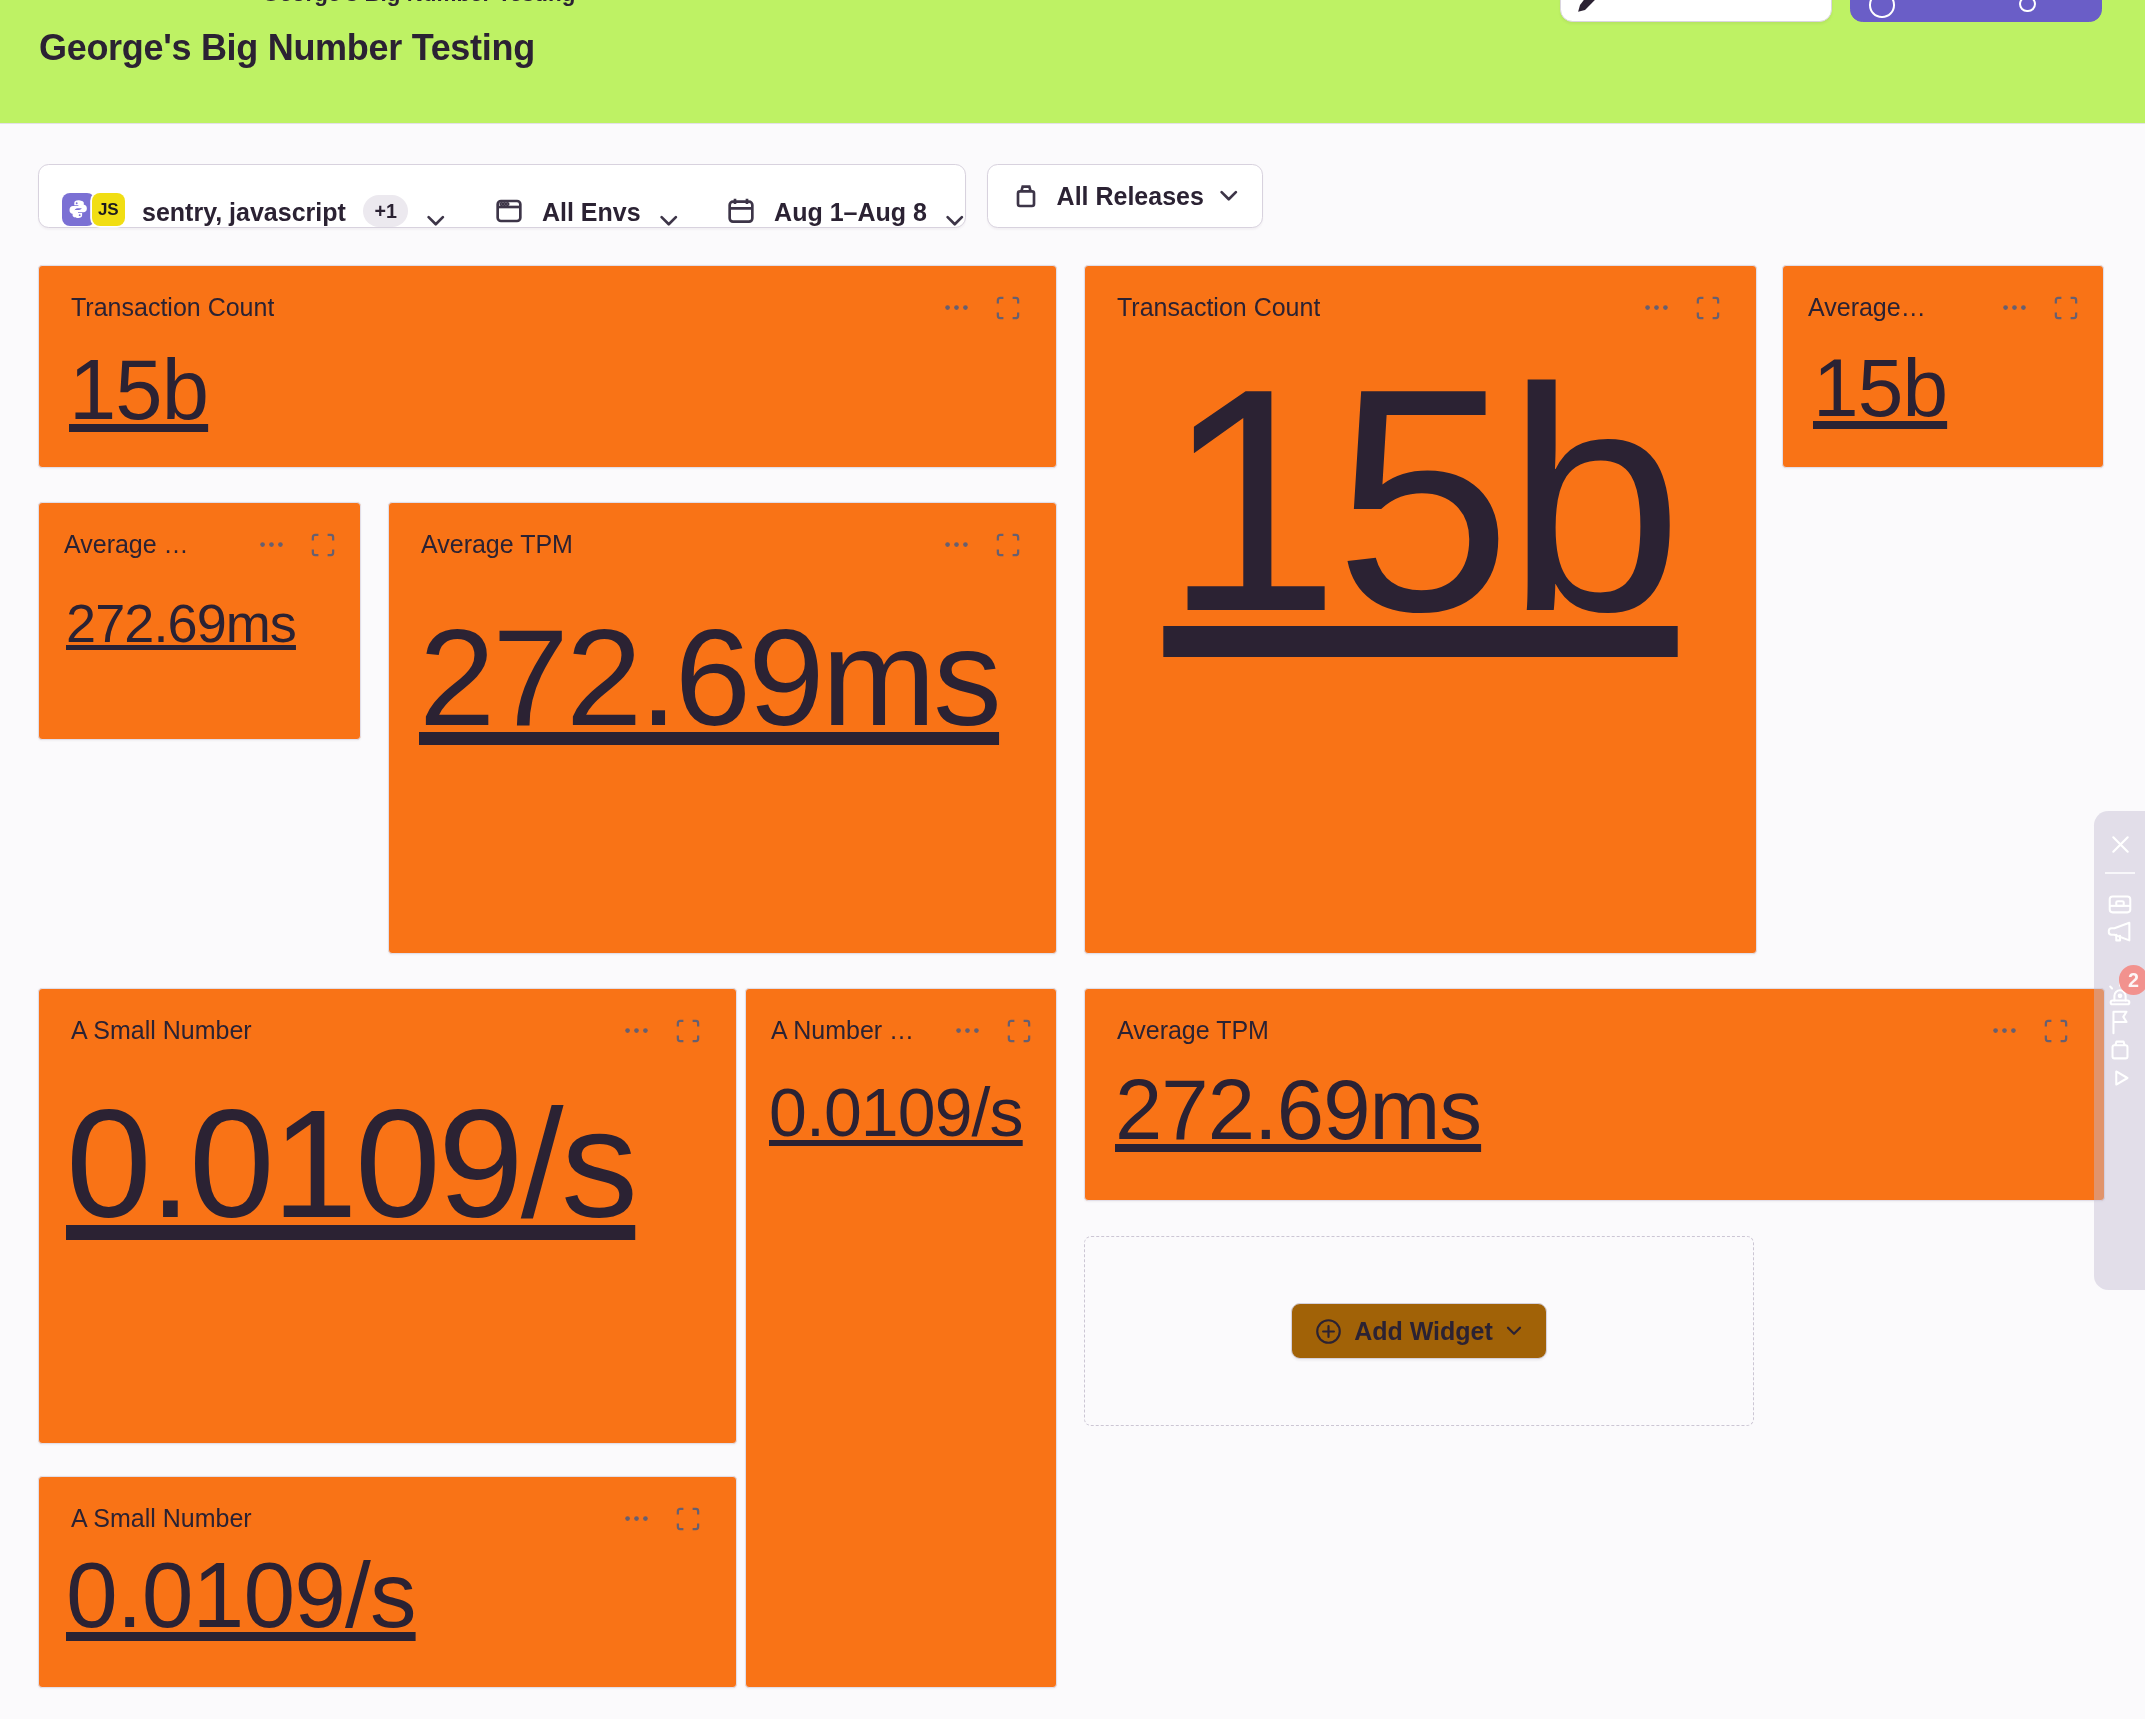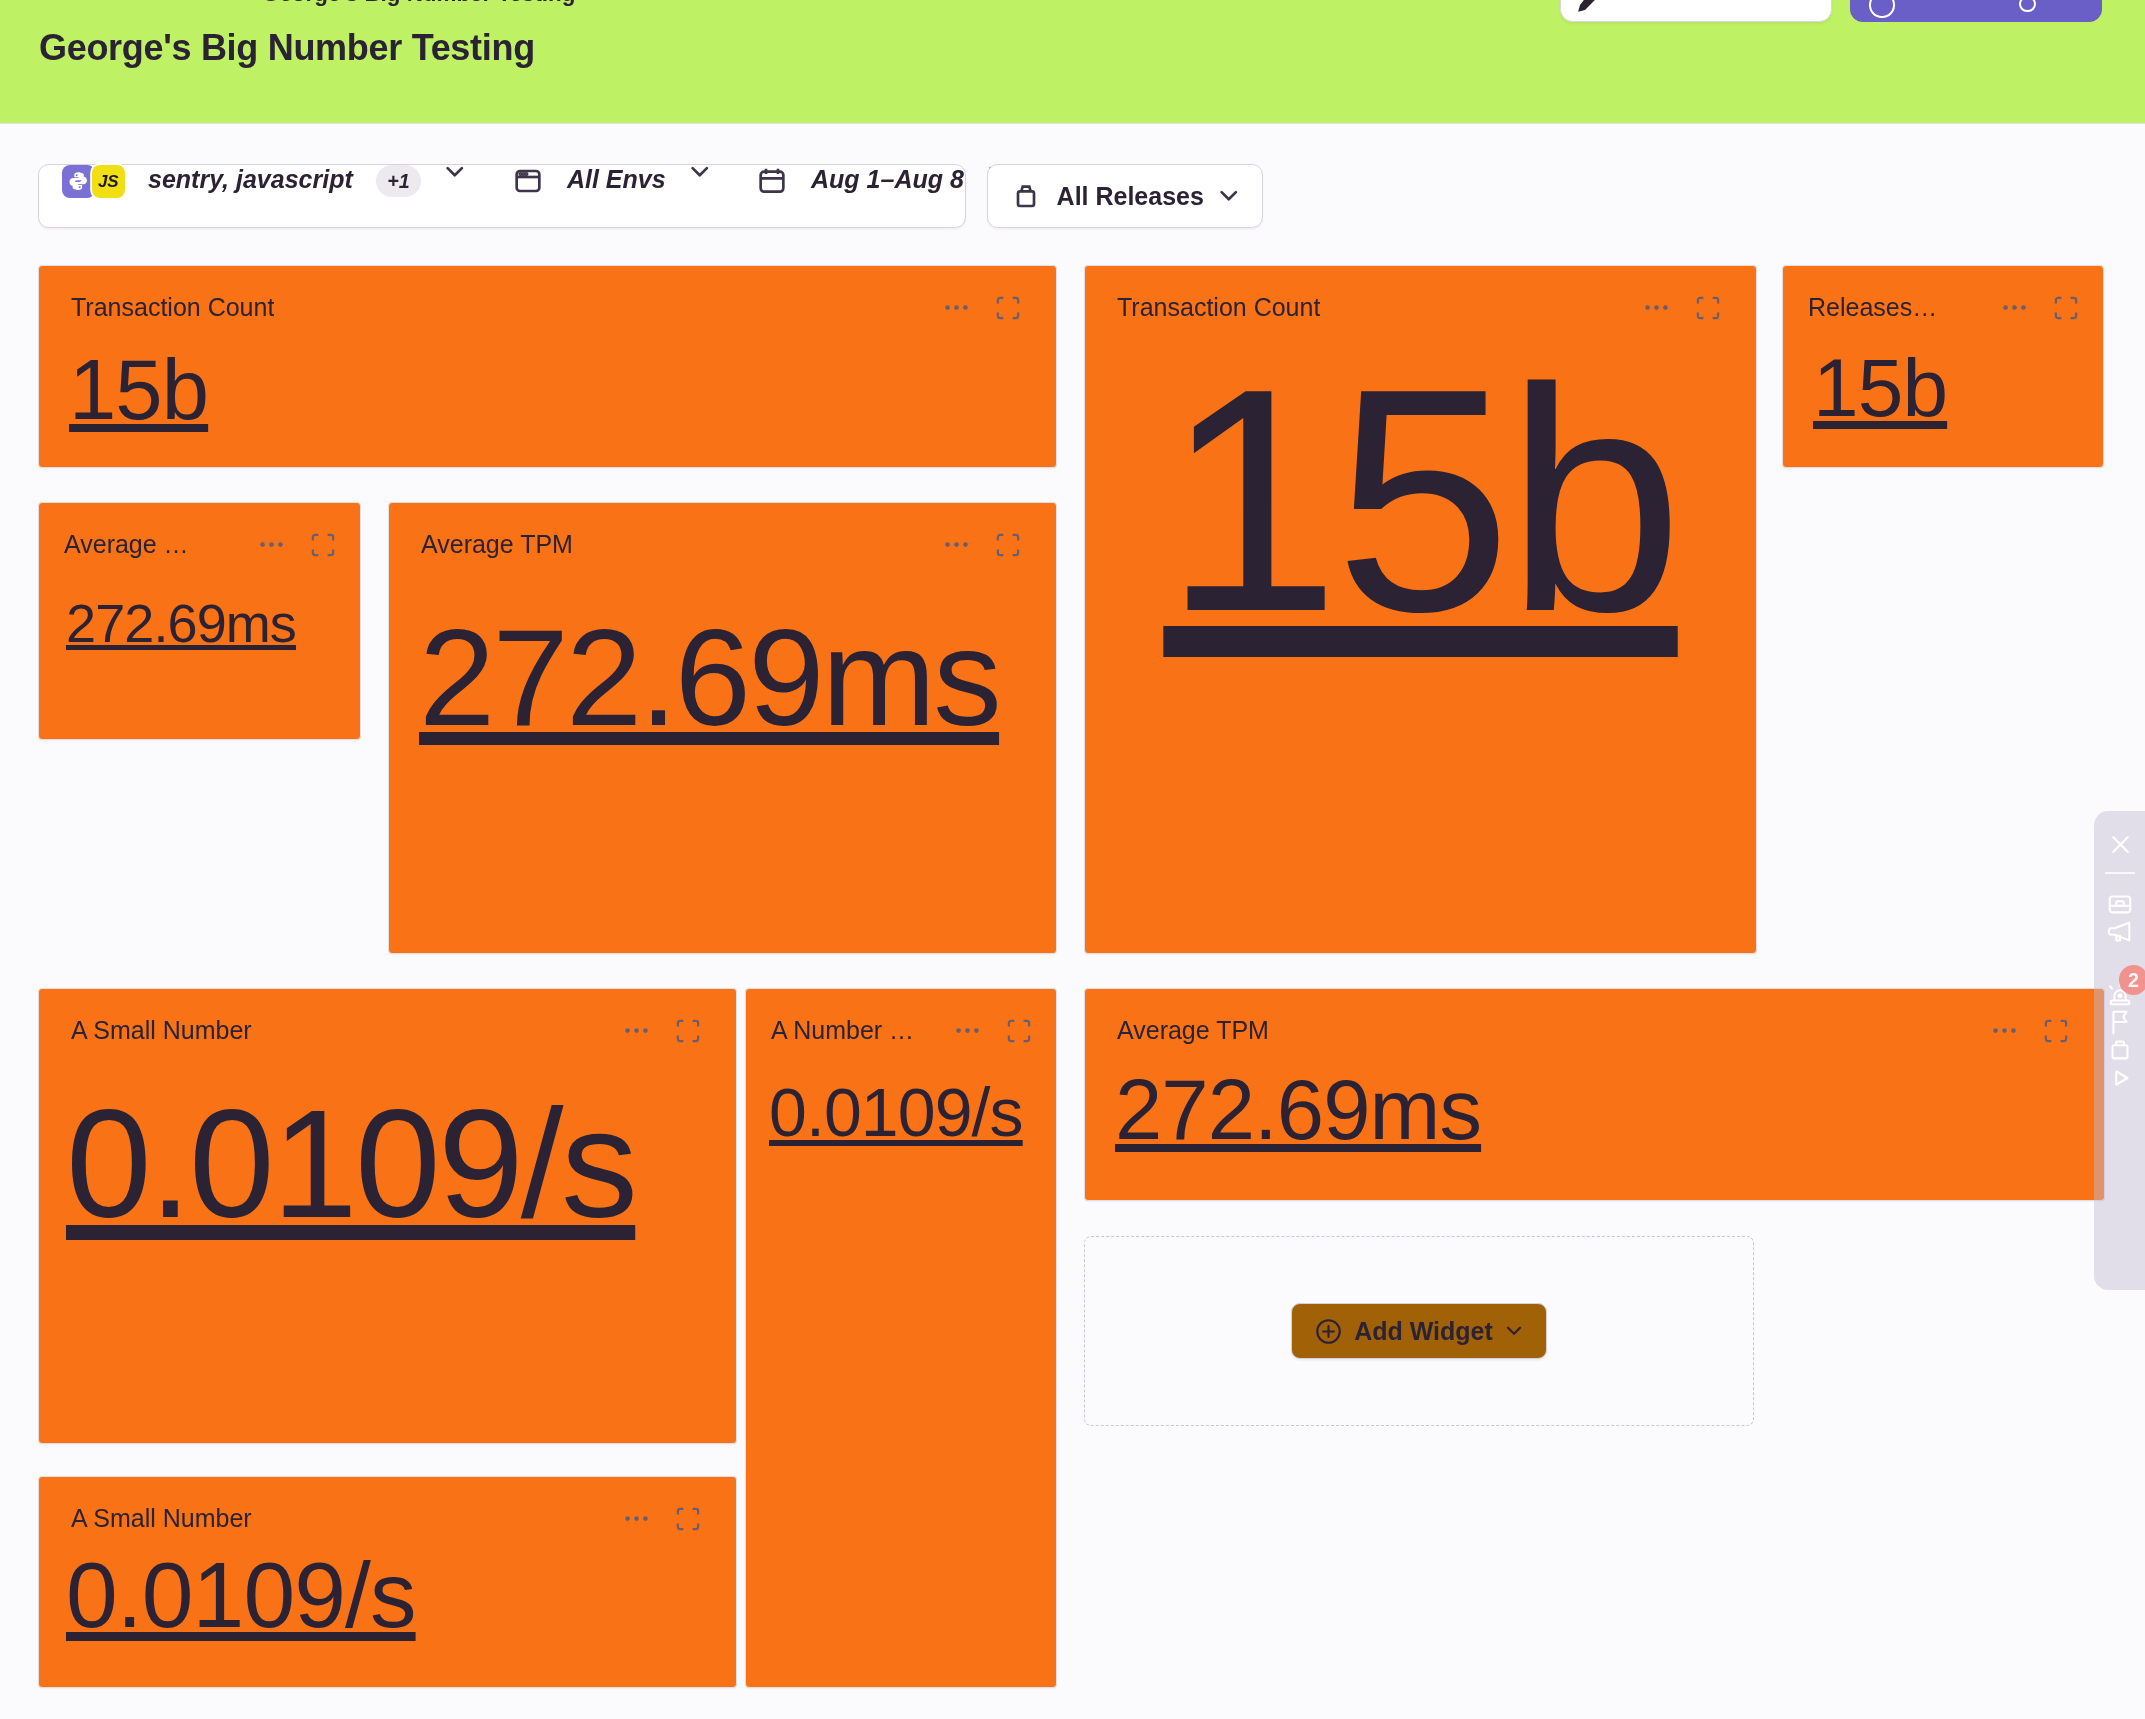--- a/index.html
+++ b/index.html
@@ -18,21 +18,21 @@
           box-shadow:0 1.8px 2.7px rgba(43,34,51,.06);overflow:hidden;}
   .btn-edit svg{position:absolute;left:14.3px;top:7.2px;}
   .btn-primary{left:1850px;width:250px;background:#6A5EC7;border:0.9px solid #6A5EC7;overflow:hidden;}
   .btn-primary .rem1{position:absolute;left:18px;top:16px;width:21.5px;height:21.5px;border:2.7px solid #fff;border-radius:50%;}
   .btn-primary .rem2{position:absolute;left:168px;top:19.7px;width:12.5px;height:12.5px;border:2.7px solid #fff;border-radius:50%;}
 
   
   .pill{position:absolute;top:164px;height:64px;background:#fff;border:0.9px solid #D8D2DE;
         border-radius:10.7px;box-shadow:0 1.8px 1.8px rgba(43,34,51,.04);display:flex;align-items:center;box-sizing:border-box;}
   .filter-group{left:38px;width:928px;}
-  .filter-seg{display:flex;align-items:flex-start;height:100%;padding:0 23px;gap:23px;cursor:pointer;font-style:italic;}
+  .filter-seg{display:flex;align-items:flex-end;height:100%;padding:0 23px;gap:17px;cursor:pointer;}
   .seg-divider{width:0.9px;height:100%;background:#E3DFE7;}
   .filter-label{font-size:25px;font-weight:600;color:#2B2233;white-space:nowrap;}
   .proj-icons{position:relative;width:63px;height:34px;flex:0 0 auto;}
   .tile{position:absolute;top:0;width:33px;height:33px;border-radius:8px;}
   .tile-python{left:0;background:#7B70D4;display:flex;align-items:center;justify-content:center;}
   .tile-js{left:29.6px;background:#F1DE13;box-shadow:0 0 0 1.8px #fff;display:flex;align-items:center;justify-content:center;
            font-size:17px;font-weight:800;color:#1c1a20;letter-spacing:-0.4px;}
   .count-badge{background:#ECE9EF;border-radius:895px;padding:4.5px 11.6px;font-size:19.7px;font-weight:600;color:#2B2233;}
   .filter-releases{left:987px;width:276px;justify-content:center;gap:14.3px;cursor:pointer;padding:4px 9px;}
   .f-icon{flex:0 0 auto;display:flex;}
@@ -210,21 +210,21 @@
               <path d="M2 8V4.5A2.5 2.5 0 014.5 2H8M18 2h3.5A2.5 2.5 0 0124 4.5V8M24 18v3.5a2.5 2.5 0 01-2.5 2.5H18M8 24H4.5A2.5 2.5 0 012 21.5V18"></path>
             </svg>
           </button>
       </span>
     </div>
     <div class="card-value v2">15b</div>
   </div>
 
   <div class="card" id="w3">
     <div class="card-head">
-      <span class="card-title">Releases…</span>
+      <span class="card-title">Average…</span>
       <span class="head-icons">
         <button class="icon-btn">
             <svg width="25" height="7.2" viewBox="0 0 28 8">
               <circle cx="4" cy="4" r="2.6" fill="currentColor"></circle>
               <circle cx="14" cy="4" r="2.6" fill="currentColor"></circle>
               <circle cx="24" cy="4" r="2.6" fill="currentColor"></circle>
             </svg>
           </button>
         <button class="icon-btn">
             <svg width="24" height="24" viewBox="0 0 26 26" fill="none" stroke="currentColor" stroke-width="2.4">

